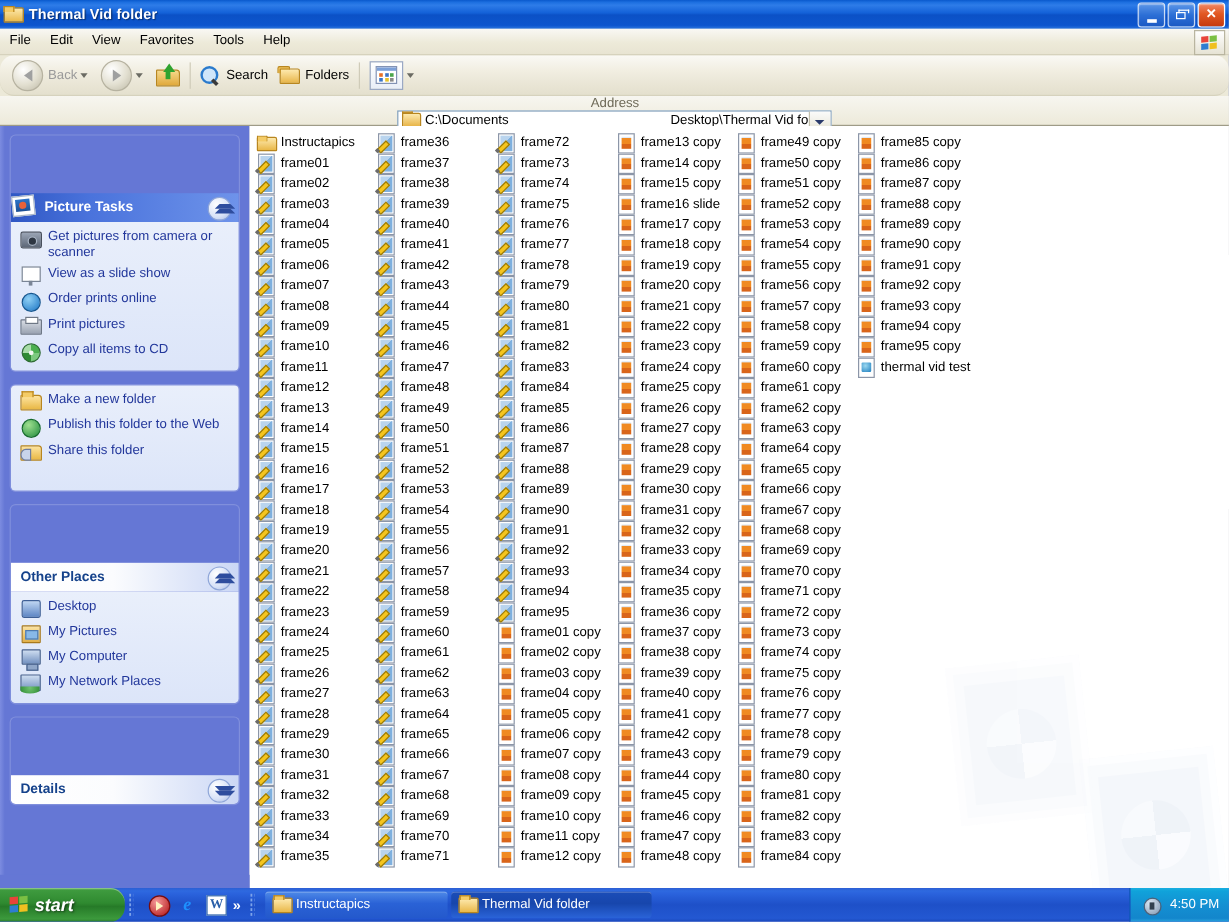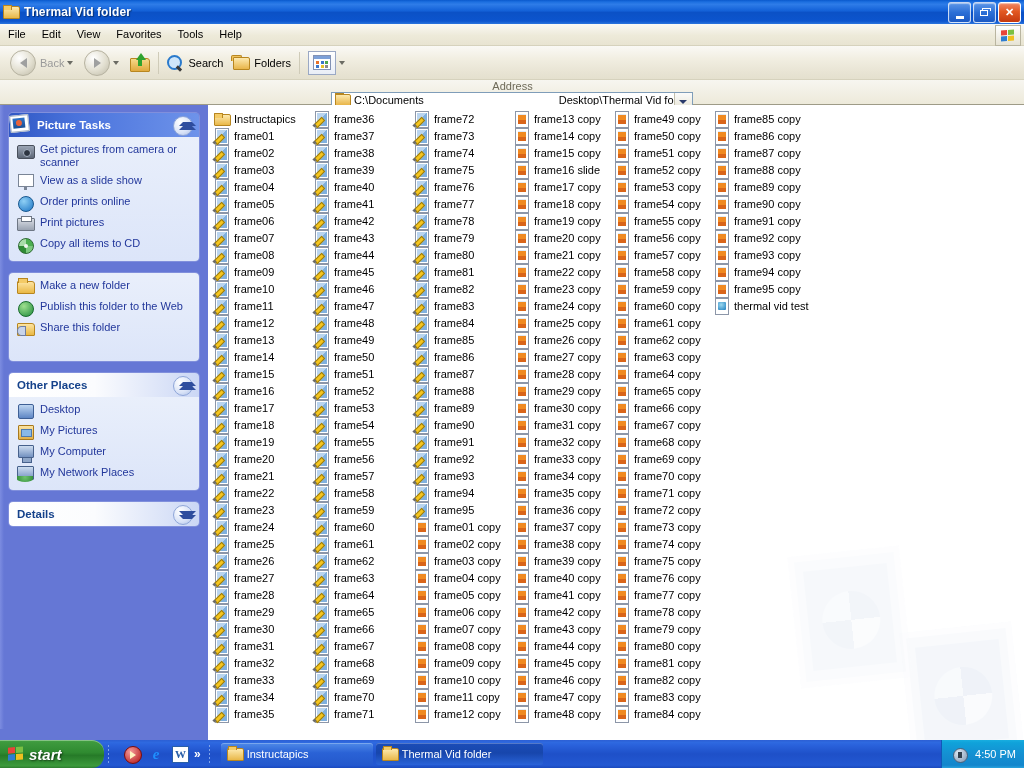--- a/index.html
+++ b/index.html
@@ -43,21 +43,21 @@
       background:linear-gradient(to bottom,#fff,#E6E3D4);border:1px solid #B9B5A0;display:flex;align-items:center;justify-content:center;}
   .winflag{width:14px;height:12px;position:relative;transform:skewY(-5deg);}
   .winflag i{position:absolute;width:6px;height:5px;display:block;}
   .winflag i:nth-child(1){left:0;top:0;background:#E8443A;}
   .winflag i:nth-child(2){left:7px;top:0;background:#7BC043;}
   .winflag i:nth-child(3){left:0;top:6px;background:#2E7DD1;}
   .winflag i:nth-child(4){left:7px;top:6px;background:#F0C020;}
 
   
   #toolbar{height:33px;background:linear-gradient(to bottom,#FAF9F5 0%,#F1EEE1 40%,#E9E5D5 75%,#E4E0CE 100%);
-           display:flex;align-items:center;border-bottom:1px solid #D6D2BD;padding-left:6px;}
+           display:flex;align-items:center;border-bottom:1px solid #D6D2BD;padding-left:6px;border-radius:12px;}
   .tbitem{display:flex;align-items:center;height:26px;padding:0 4px;color:#000;font-size:11px;}
   .tbitem.dim{color:#9a9a9a;}
   .circbtn{width:24px;height:24px;border-radius:50%;
       background:radial-gradient(circle at 35% 30%,#ffffff,#E2DFD0 55%,#BDB9A6);
       border:1px solid #B6B2A0;display:flex;align-items:center;justify-content:center;}
   .arrow-l,.arrow-r{width:0;height:0;border-top:5px solid transparent;border-bottom:5px solid transparent;}
   .arrow-l{border-right:7px solid #9FA0A0;}
   .arrow-r{border-left:7px solid #9FA0A0;}
   .dropcaret{width:0;height:0;border-left:3px solid transparent;border-right:3px solid transparent;border-top:4px solid #6b6b63;margin:0 3px;}
   .tbsep{width:1px;height:22px;background:#CFCBB8;margin:0 4px;}
@@ -95,21 +95,21 @@
 
   
   #body{display:flex;height:662px;}
 
   
   #sidebar{width:208px;background:#6577D5;padding:8px 0 0 0;position:relative;overflow:hidden;flex:none;}
   #sidebar:before{content:"";position:absolute;left:0;top:0;bottom:0;width:4px;
     background:linear-gradient(to right,#7C8CE0,#6577D5);}
   .panel{margin:0 9px 12px 9px;border-radius:4px;overflow:hidden;
          box-shadow:0 0 0 1px rgba(255,255,255,.18);}
-  .panel-hd{height:24px;display:flex;align-items:center;position:relative;padding-left:8px;font-weight:bold;font-size:11.5px;}
+  .panel-hd{height:24px;display:flex;align-items:center;position:relative;padding-left:8px;font-weight:bold;font-size:11.5px;margin-top:48px;}
   .panel-hd.blue{background:linear-gradient(to right,#2F57C4 0%,#4A73DC 35%,#6E93EA 100%);color:#fff;padding-left:28px;}
   .panel-hd.white{background:linear-gradient(to right,#FFFFFF 0%,#FBFCFE 45%,#CBD7F5 100%);color:#15428B;}
   .panel-hd .chevbtn{position:absolute;right:6px;top:3px;width:18px;height:18px;border-radius:50%;
       background:radial-gradient(circle at 35% 30%,#ffffff,#D8E2F7 60%,#A9BCE4);
       border:1px solid #8FA6D8;display:flex;align-items:center;justify-content:center;}
   .dblchev{position:relative;width:9px;height:9px;}
   .dblchev span{position:absolute;left:0;width:9px;height:0;border-left:4.5px solid transparent;border-right:4.5px solid transparent;}
   .dblchev.up span:nth-child(1){top:0;border-bottom:4px solid #2E4D9E;}
   .dblchev.up span:nth-child(2){top:4px;border-bottom:4px solid #2E4D9E;}
   .dblchev.down span:nth-child(1){top:0;border-top:4px solid #2E4D9E;}

